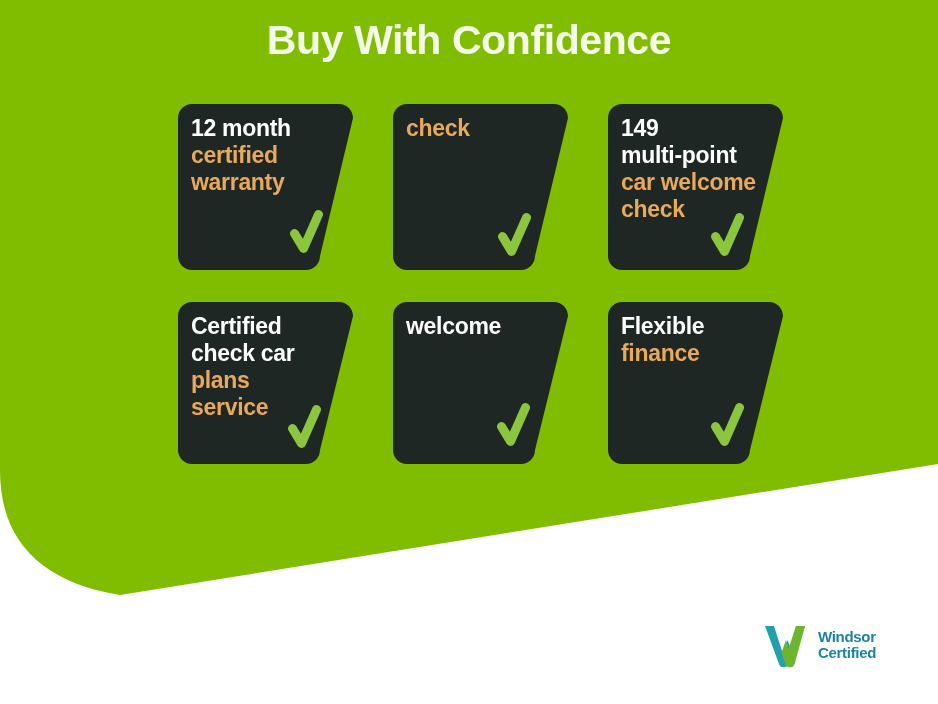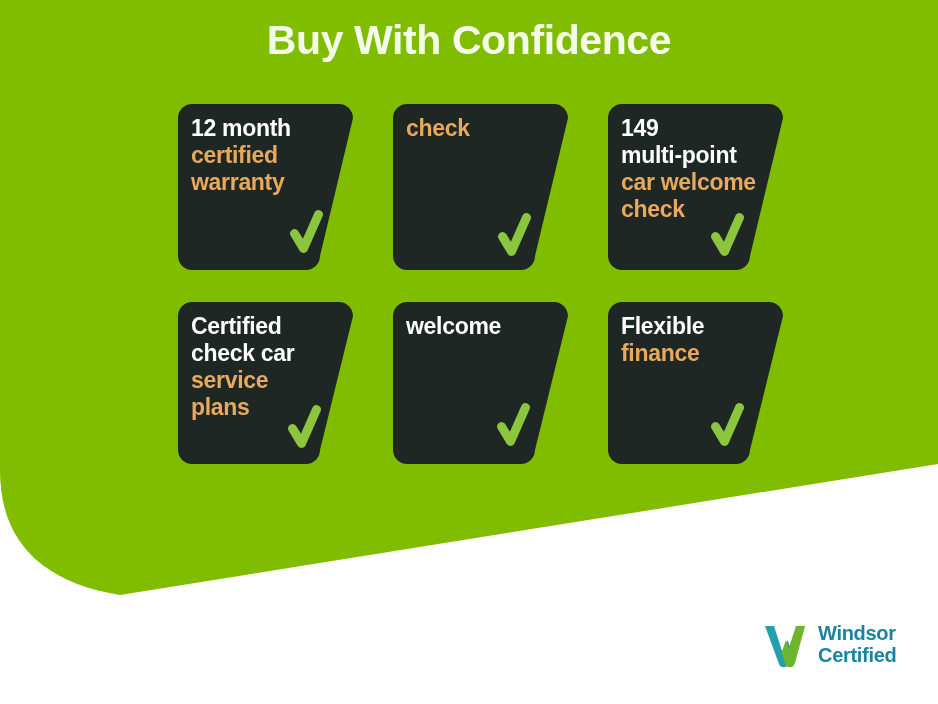--- a/index.html
+++ b/index.html
@@ -111,21 +111,21 @@
     left: 761px;
     top: 622px;
     display: flex;
     align-items: center;
     gap: 9px;
   }
   #logo-mark { width: 48px; height: 46px; flex: 0 0 48px; }
   #logo-mark svg { display: block; }
   #logo-words {
     color: #1b84a0;
-    font-size: 20px;
+    font-size: 15px;
     font-weight: bold;
     line-height: 1.08;
     letter-spacing: -0.3px;
     user-select: none;
   }
   #logo-words span { display: block; }
 </style>
 </head>
 <body>
 
@@ -202,22 +202,22 @@
 
       <div class="card tall">
         <div class="card-bg">
           <svg viewBox="0 0 175 162" preserveAspectRatio="none" xmlns="http://www.w3.org/2000/svg" aria-hidden="true">
             <path d="M14,0 L161,0 C168.7,0 175,6.3 175,14 L142,148 C142,155.7 135.7,162 128,162 L14,162 C6.3,162 0,155.7 0,148 L0,14 C0,6.3 6.3,0 14,0 Z" fill="#1f2725"></path>
           </svg>
         </div>
         <div class="card-text">
           <span class="line-white">Certified</span>
           <span class="line-white">check car</span>
+          <span class="line-orange">plans</span>
           <span class="line-orange">service</span>
-          <span class="line-orange">plans</span>
         </div>
         <div class="check c4">
           <svg viewBox="0 0 36 46" xmlns="http://www.w3.org/2000/svg" aria-hidden="true">
             <path d="M4.5,24.5 L13.5,39.5 L28.5,5.5" fill="none" stroke="#8cc63f" stroke-width="9" stroke-linecap="round" stroke-linejoin="round"></path>
           </svg>
         </div>
       </div>
 
       <div class="card tall">
         <div class="card-bg">

